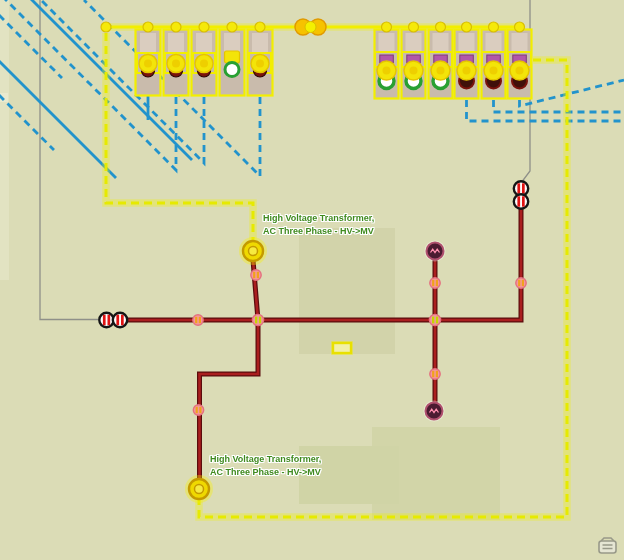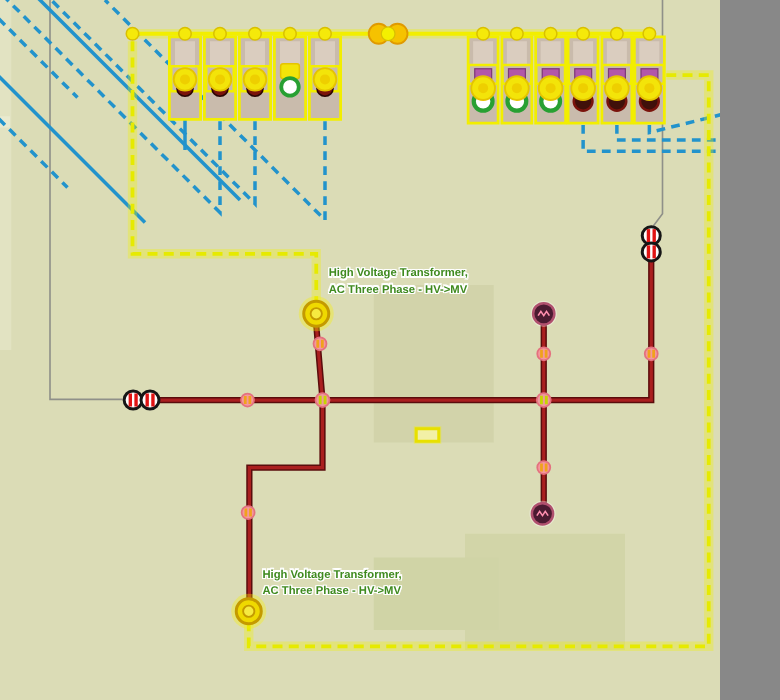--- a/index.html
+++ b/index.html
@@ -1,17 +1,17 @@
 <!DOCTYPE html>
 <html><head>
 <meta charset="utf-8">
 <style>
   html,body{margin:0;padding:0;background:#888;}
   .stage{
-    position:relative;width:576px;height:560px;overflow:hidden;
+    position:relative;width:624px;height:560px;overflow:hidden;
     background:#dbdcb6;
     font-family:"Liberation Sans",sans-serif;
   }
   .stage svg{position:absolute;left:0;top:0;}
   .map-label{
     position:absolute;
     font:700 9px/13px "Liberation Sans",sans-serif;
     color:#3f8a1f;
     white-space:nowrap;
     text-shadow:

